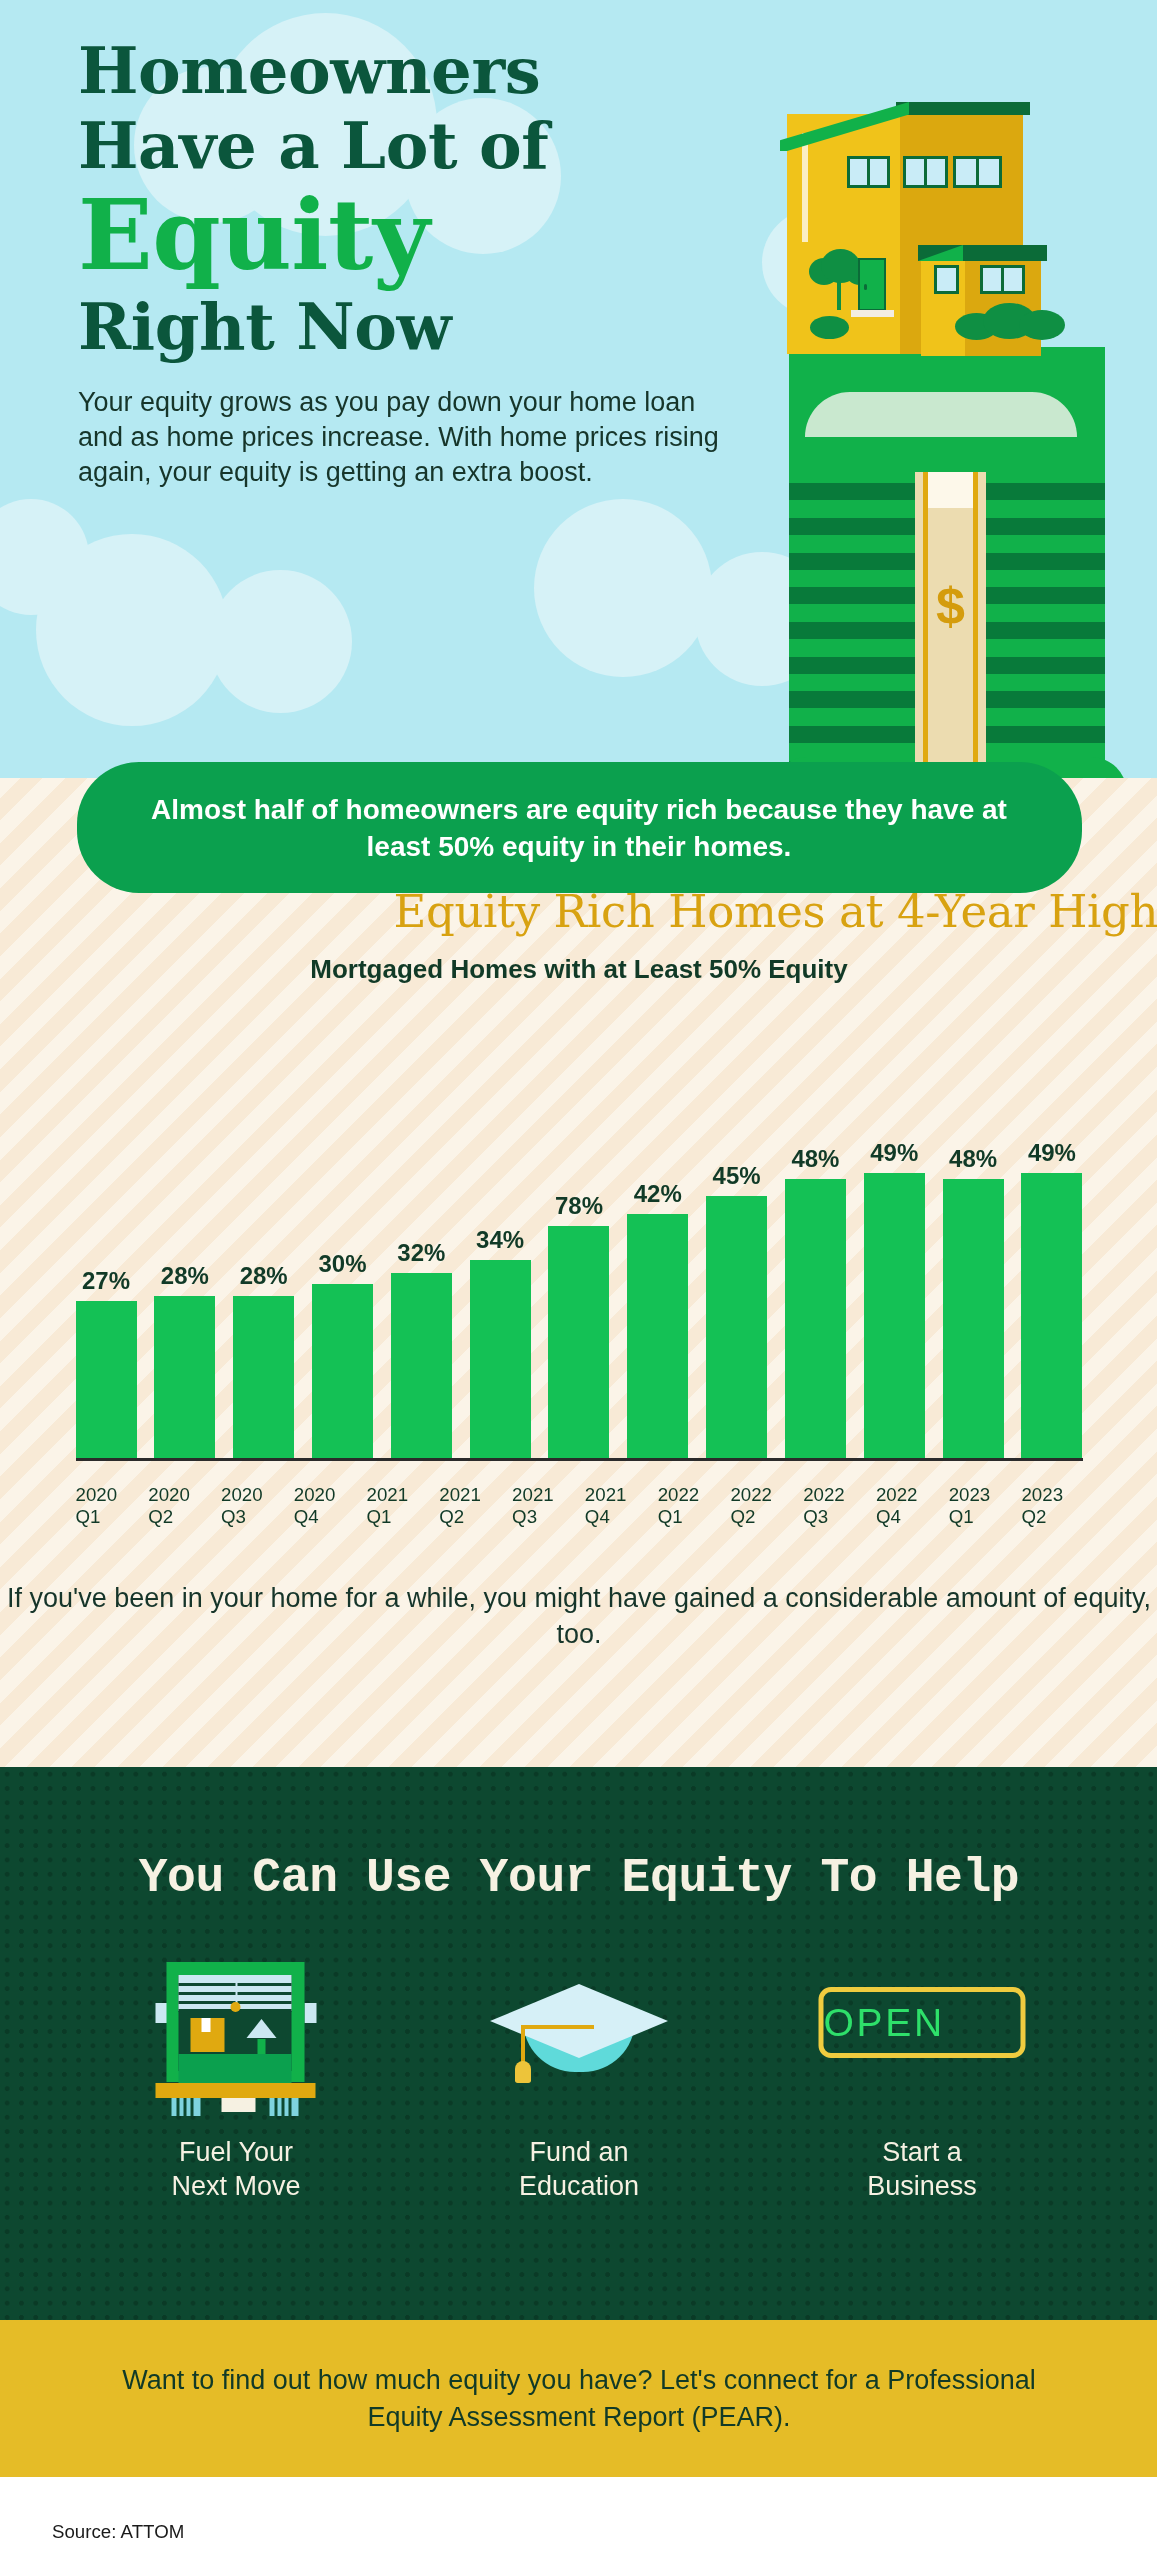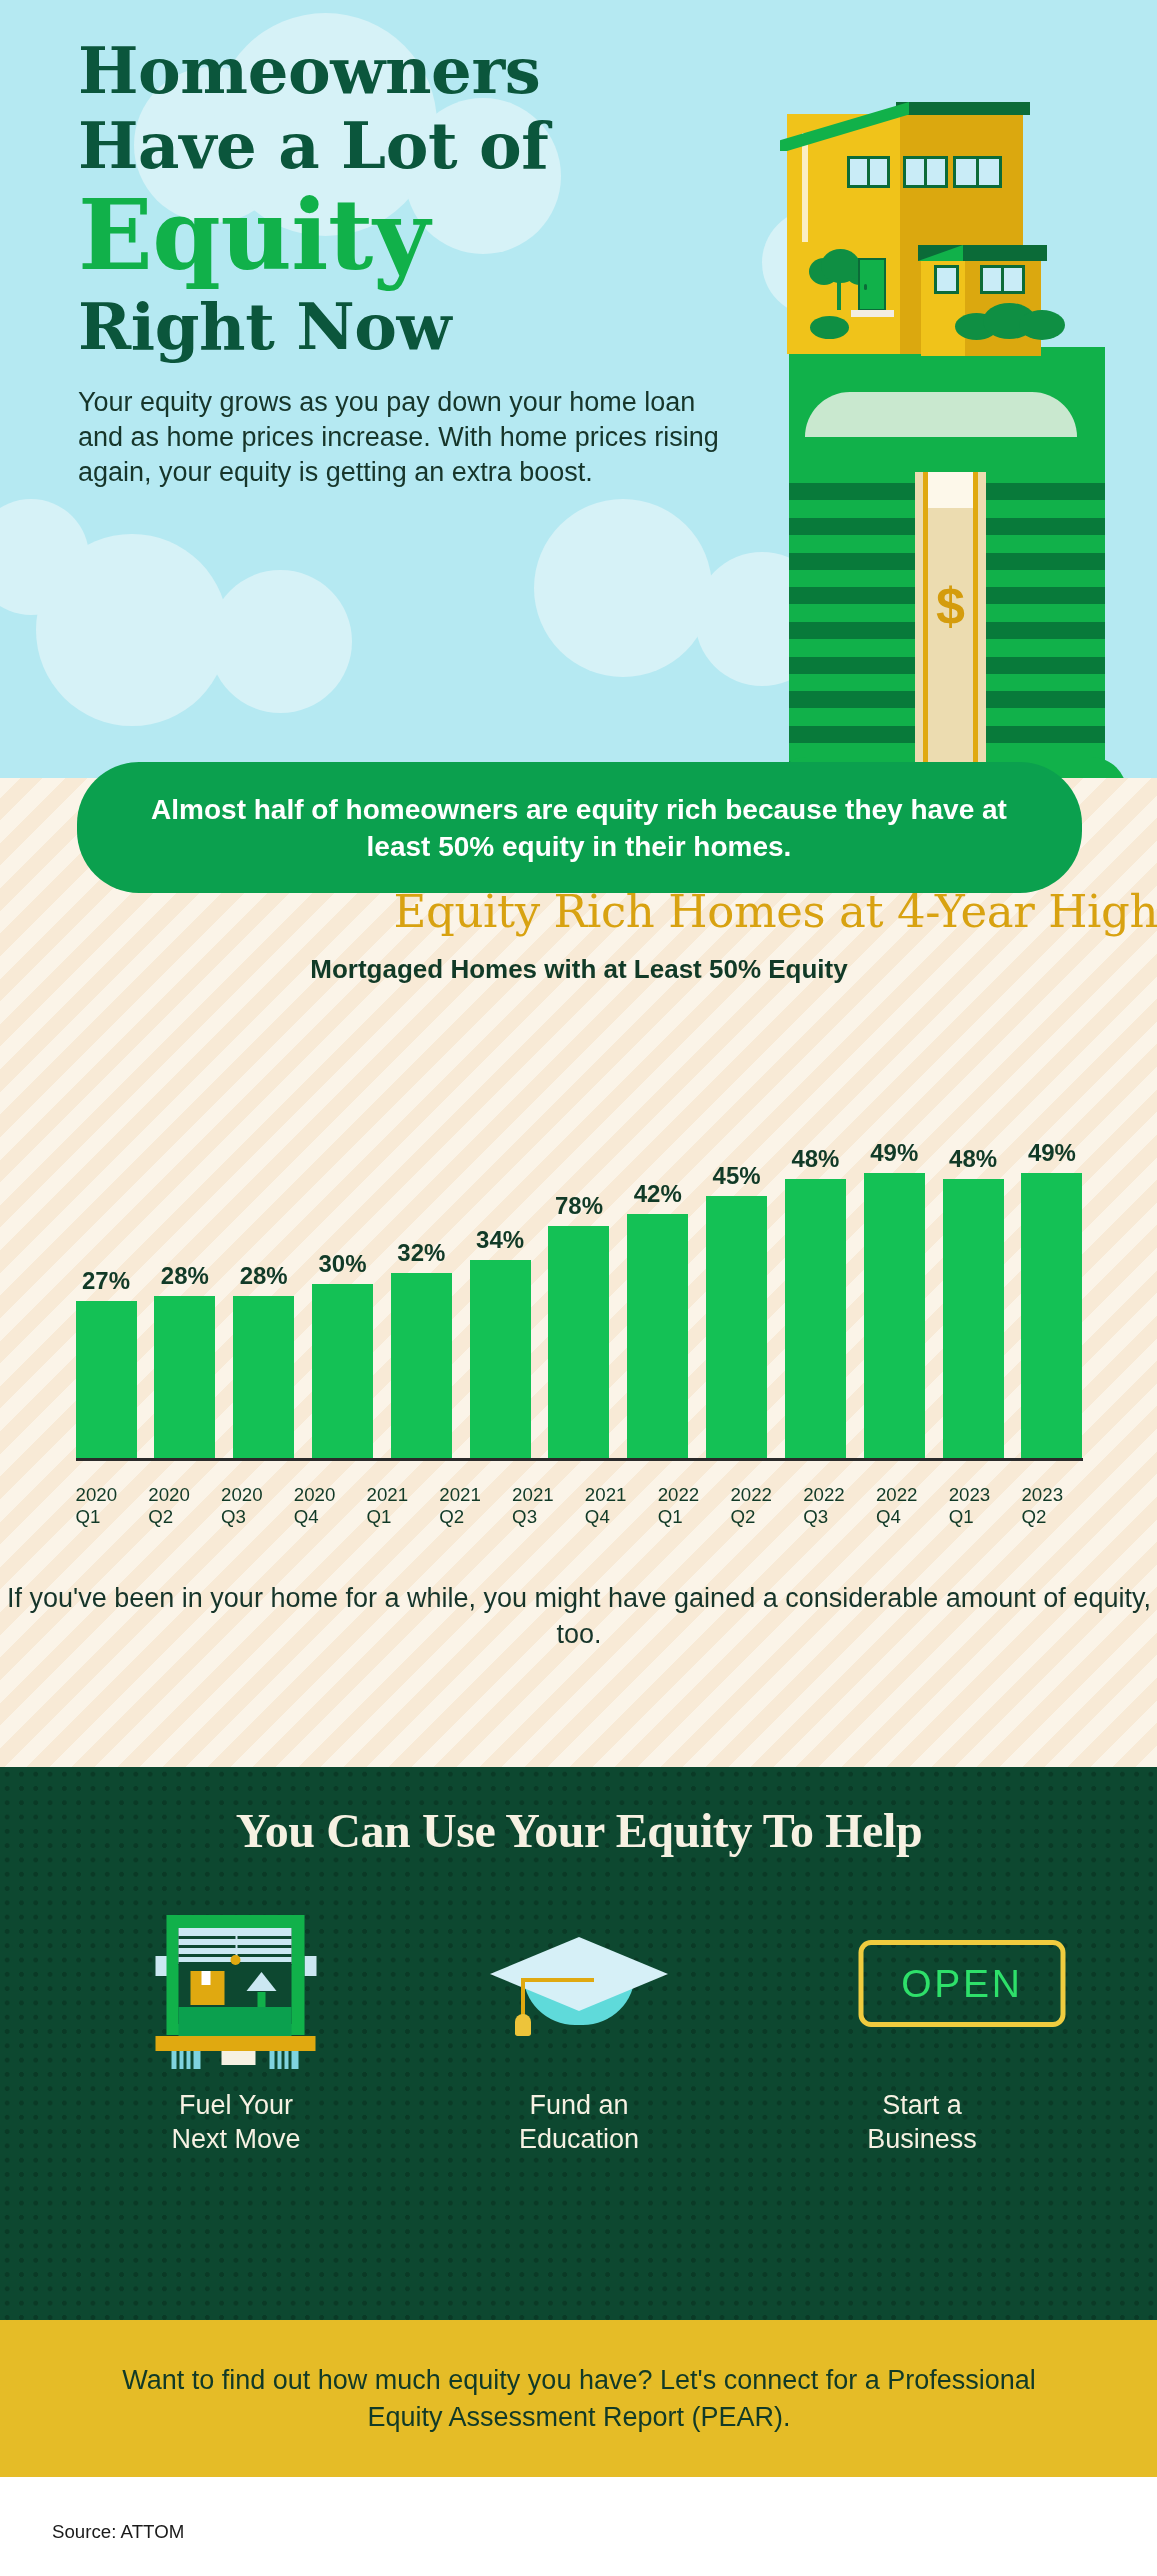--- a/index.html
+++ b/index.html
@@ -189,22 +189,22 @@
 
   
   .darkgreen {
     position:relative; width:1158px; height:553px;
     background-color:#0d4830;
     background-image:radial-gradient(#0a3a26 2.3px, transparent 2.4px);
     background-size:14.3px 14.3px;
     overflow:hidden;
   }
   .dg-title {
-    padding-top:36px; text-align:center;
-    font-family:Liberation Serif, serif; font-weight:bold;
+    padding-top:84px; text-align:center;
+    font-family:Liberation Mono, monospace; font-weight:bold;
     font-size:48px; color:#f6f1e2; letter-spacing:-0.4px;
   }
   .uses { display:flex; justify-content:center; gap:85px; margin-top:45px; }
   .use { width:258px; text-align:center; }
   .use-art { height:169px; position:relative; }
   .use-label {
     margin-top:16px; font-size:27px; line-height:34px; color:#f6f1e2;
   }
 
   
@@ -240,22 +240,22 @@
     background:#d6f0f7;
     clip-path:polygon(50% 0, 100% 48%, 50% 96%, 0 48%);
   }
   .cap .tassel-arm { position:absolute; left:31px; top:48px; width:73px; height:3.6px; background:#e0a910; }
   .cap .tassel-cord { position:absolute; left:31px; top:48px; width:3.6px; height:37px; background:#e0a910; }
   .cap .tassel-end { position:absolute; left:25px; top:84px; width:16px; height:22px; background:#edc43a; border-radius:8px 8px 2.7px 2.7px; }
 
   
   .opensign {
     position:absolute; left:50%; top:37px; transform:translateX(-50%);
-    width:207px; height:87px; border:5.3px solid #f0cc3f; border-radius:12.5px;
-    display:flex; align-items:center; justify-content:center;margin-left:40px;
+    width:207px; height:71px; border:5.3px solid #f0cc3f; border-radius:12.5px;
+    display:flex; align-items:center; 
   }
   .opensign span {
     font-size:39px; letter-spacing:2.7px; color:#2ee06a;
     font-family:"Liberation Sans", sans-serif; font-weight:300;
   }
 
   
   .gold {
     width:1158px; height:157px; background:#e5bc27;
     display:flex; align-items:center; justify-content:center;

